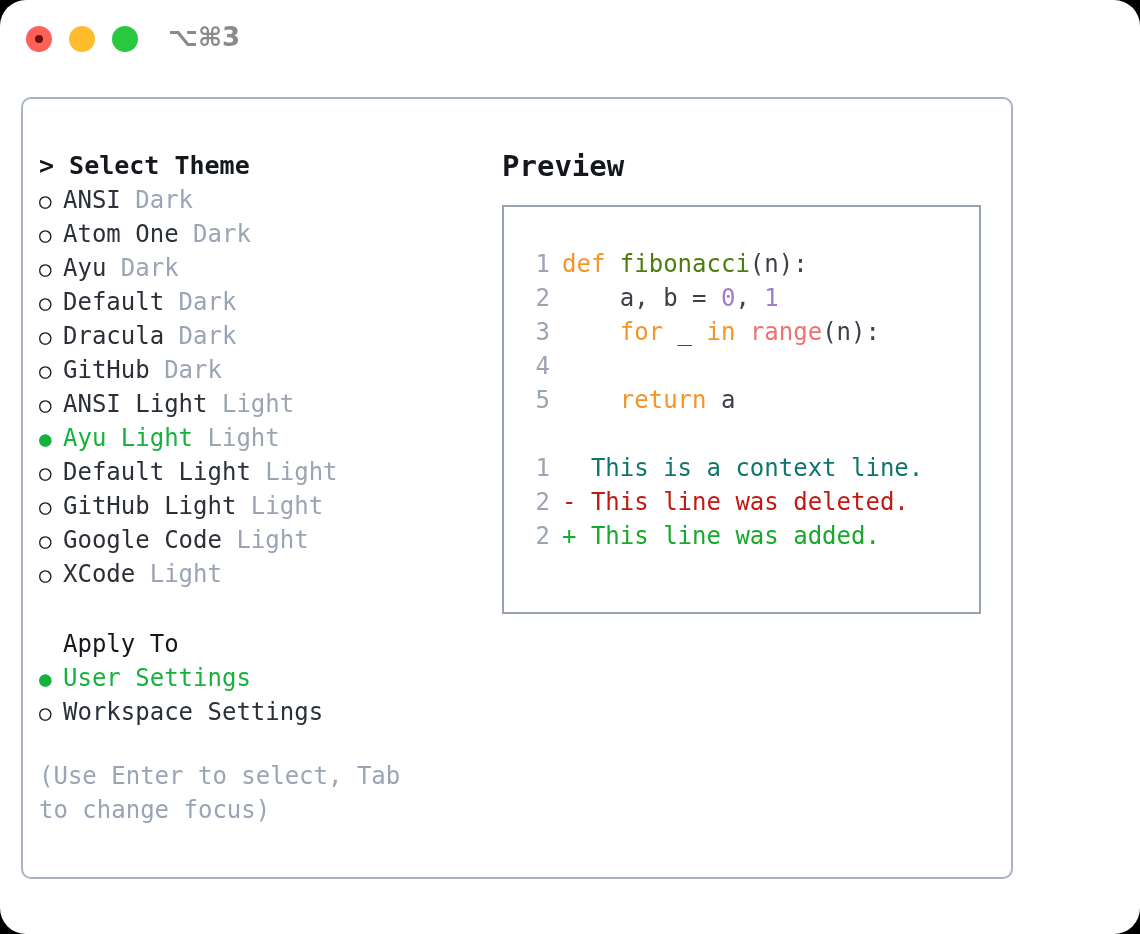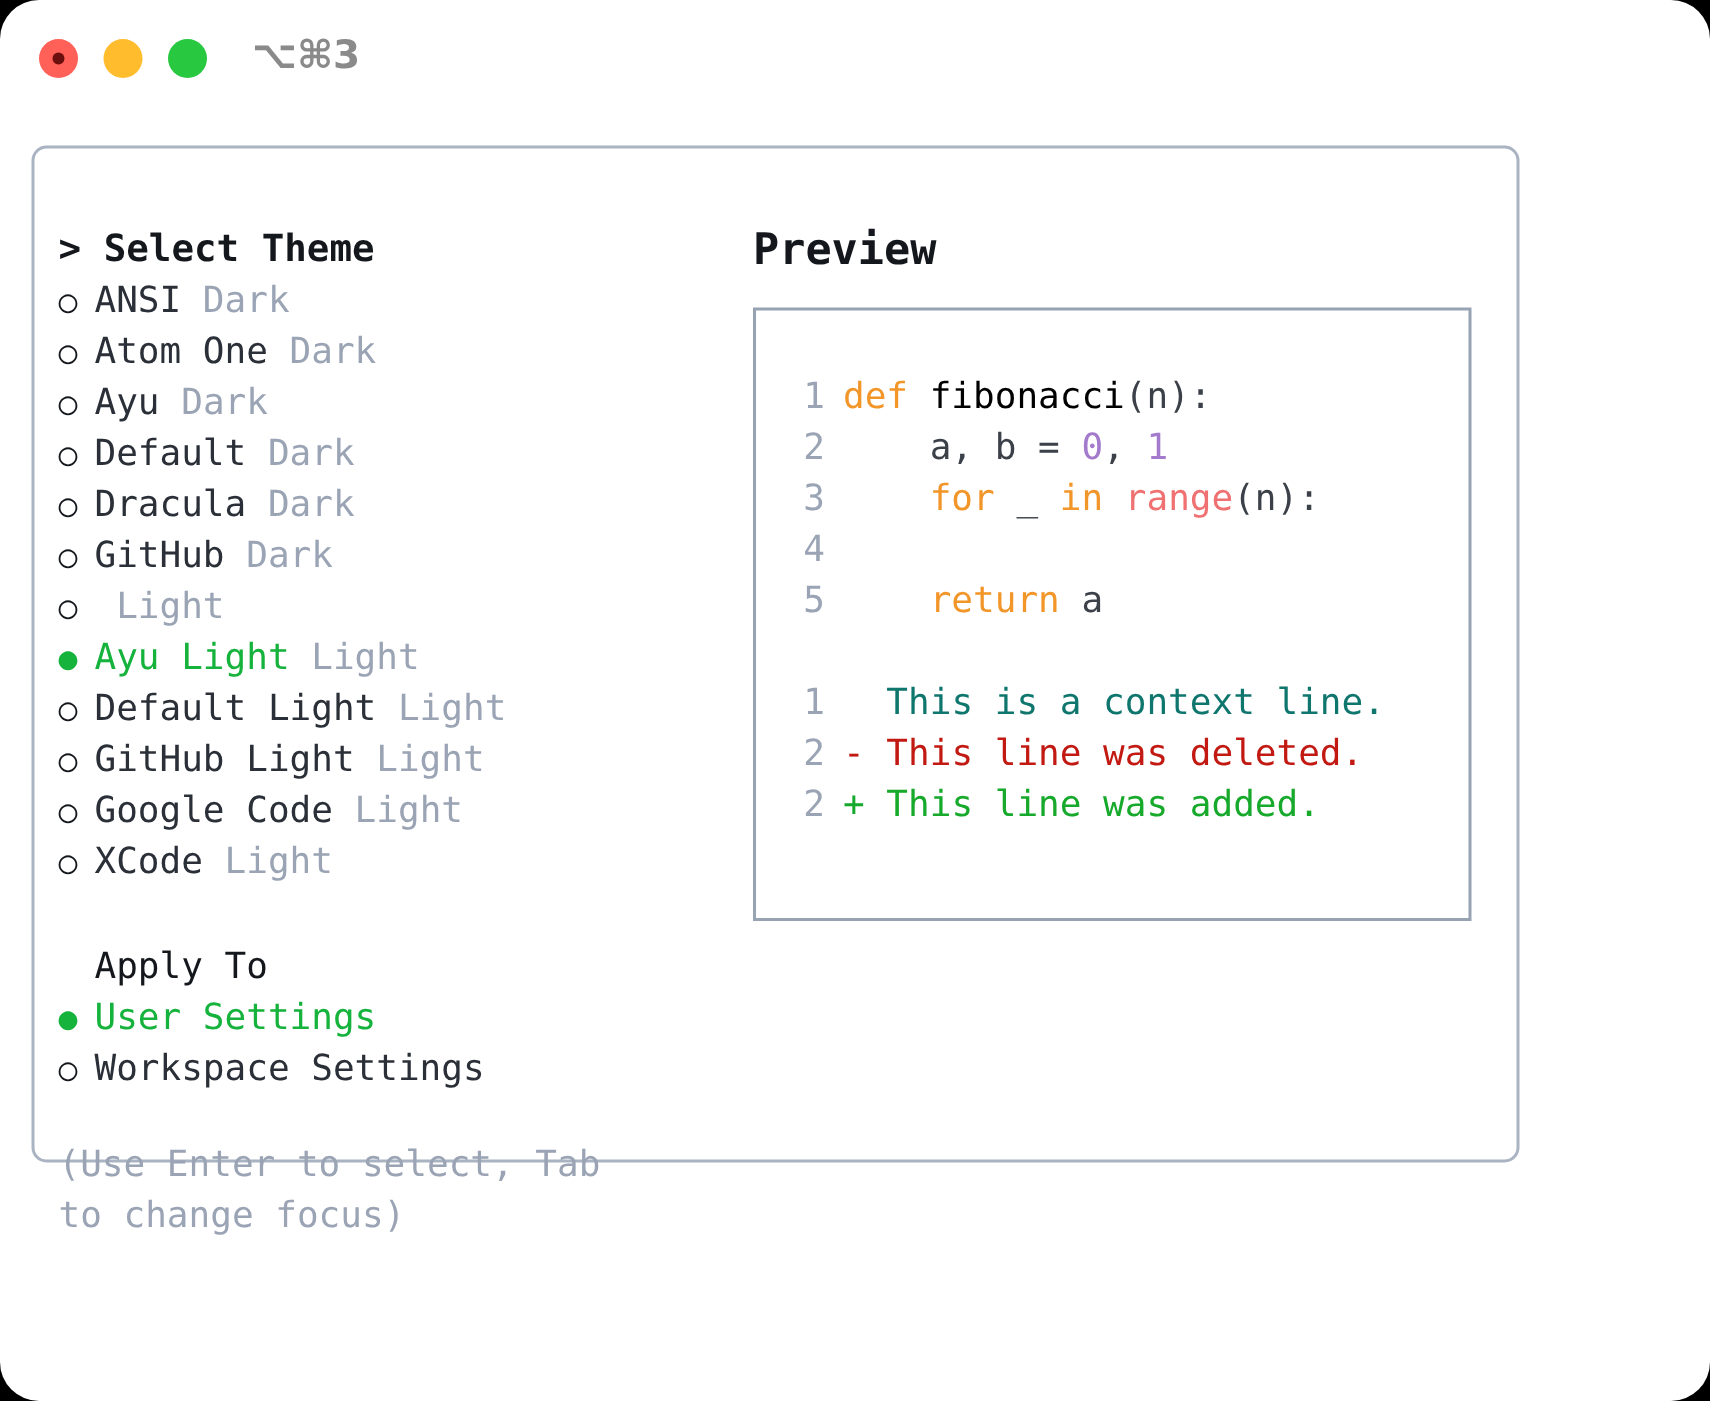--- a/index.html
+++ b/index.html
@@ -67,21 +67,21 @@
     letter-spacing: 0px;
     white-space: nowrap;
   }
 
   
   .panel {
     position: absolute;
     left: 21px;
     top: 97px;
     width: 992px;
-    height: 678px;
+    height: 782px;
     border: 2px solid #a9b3c1;
     border-radius: 10px;
     box-sizing: border-box;
     background: #ffffff;
   }
 
   
   .left-col {
     position: absolute;
     left: 16px;
@@ -164,21 +164,21 @@
     white-space: pre;
   }
   .lno {
     flex: 0 0 32px;
     width: 32px;
     text-align: right;
     color: #9aa4b4;
     margin-right: 12px;
   }
   .tok-kw   { color: #f2962a; text-align: center; }
-  .tok-fn   { color: #000000; margin-top: 32px; }
+  .tok-fn   { color: #4d7c0f; margin-top: 32px; }
   .tok-num  { color: #a37acc; }
   .tok-call { color: #f07171; }
   .tok-plain{ color: #3b4049; }
   .spacer { height: 34px; }
   .diff-ctx { color: #0f766e; }
   .diff-del { color: #c21a12; }
   .diff-add { color: #17a92b; }
 </style>
 </head>
 <body>
@@ -199,21 +199,21 @@
     <div class="left-col">
       <div class="section-title">&gt; Select Theme</div>
 
       <div class="list" id="theme-list">
           <div class="row"><span class="bullet">○</span><span class="label">ANSI</span><span class="tag"> Dark</span></div>
           <div class="row"><span class="bullet">○</span><span class="label">Atom One</span><span class="tag"> Dark</span></div>
           <div class="row"><span class="bullet">○</span><span class="label">Ayu</span><span class="tag"> Dark</span></div>
           <div class="row"><span class="bullet">○</span><span class="label">Default</span><span class="tag"> Dark</span></div>
           <div class="row"><span class="bullet">○</span><span class="label">Dracula</span><span class="tag"> Dark</span></div>
           <div class="row"><span class="bullet">○</span><span class="label">GitHub</span><span class="tag"> Dark</span></div>
-          <div class="row"><span class="bullet">○</span><span class="tag"> Light</span></div>
+          <div class="row"><span class="bullet">○</span><span class="label">ANSI Light</span><span class="tag"> Light</span></div>
           <div class="row selected"><span class="bullet on">●</span><span class="label">Ayu Light</span><span class="tag"> Light</span></div>
           <div class="row"><span class="bullet">○</span><span class="label">Default Light</span><span class="tag"> Light</span></div>
           <div class="row"><span class="bullet">○</span><span class="label">GitHub Light</span><span class="tag"> Light</span></div>
           <div class="row"><span class="bullet">○</span><span class="label">Google Code</span><span class="tag"> Light</span></div>
           <div class="row"><span class="bullet">○</span><span class="label">XCode</span><span class="tag"> Light</span></div>
         </div>
 
       <div class="apply-block">
         <div class="apply-title">Apply To</div>
         <div id="apply-list">

